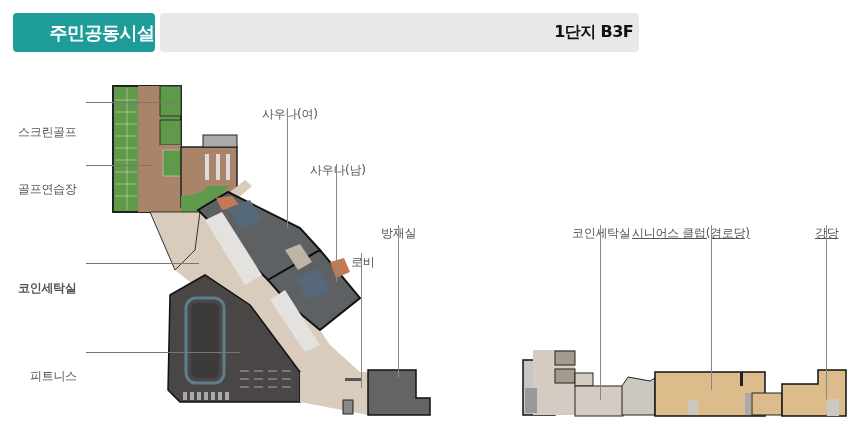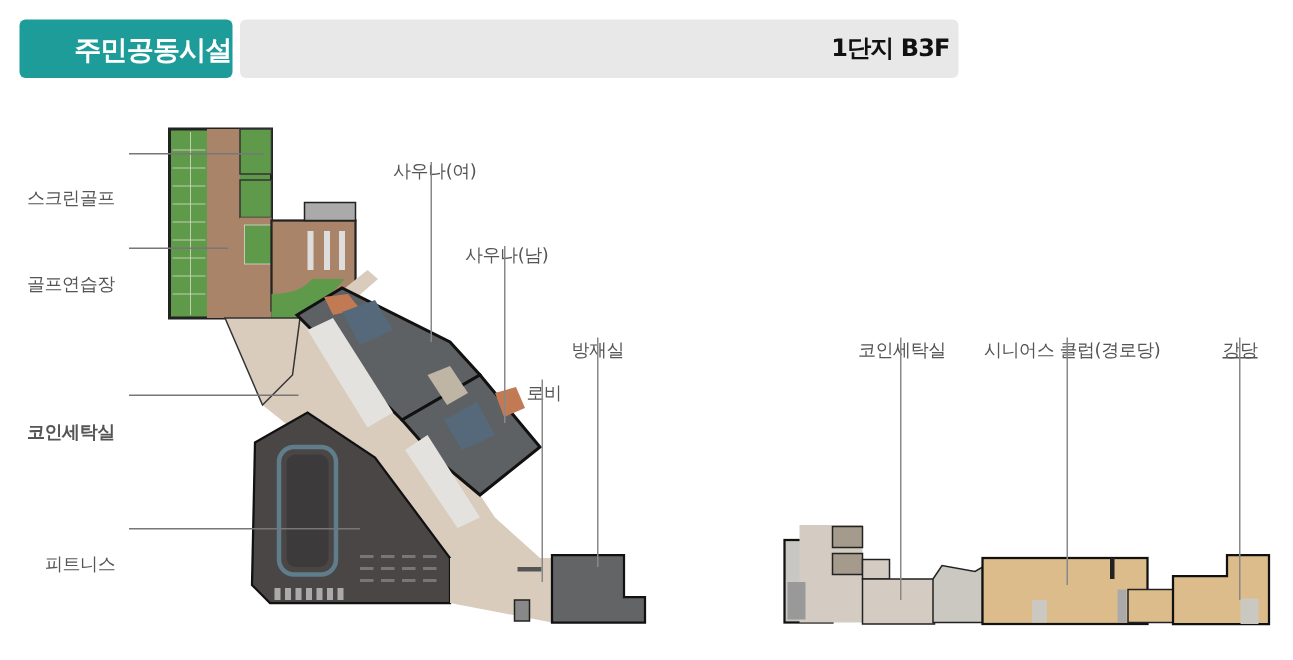--- a/index.html
+++ b/index.html
@@ -168,17 +168,17 @@
 
 <div class="label" style="left:351px; top:230px;">로비</div>
 <div class="vline" style="left:361px; top:253px; height:135px;"></div>
 
 <div class="label" style="left:381px; top:201px;">방재실</div>
 <div class="vline" style="left:398px; top:225px; height:153px;"></div>
 
 <div class="label" style="left:572px; top:201px;">코인세탁실</div>
 <div class="vline" style="left:600px; top:225px; height:175px;"></div>
 
-<div class="label" style="left:656px; top:201px;">시니어스 클럽(경로당)</div>
+<div class="label" style="left:632px; top:201px;text-decoration:underline;">시니어스 클럽(경로당)</div>
 <div class="vline" style="left:711px; top:225px; height:165px;"></div>
 
 <div class="label" style="left:815px; top:201px;text-decoration:underline;">강당</div>
 <div class="vline" style="left:826px; top:225px; height:175px;"></div>
 
 </body></html>

